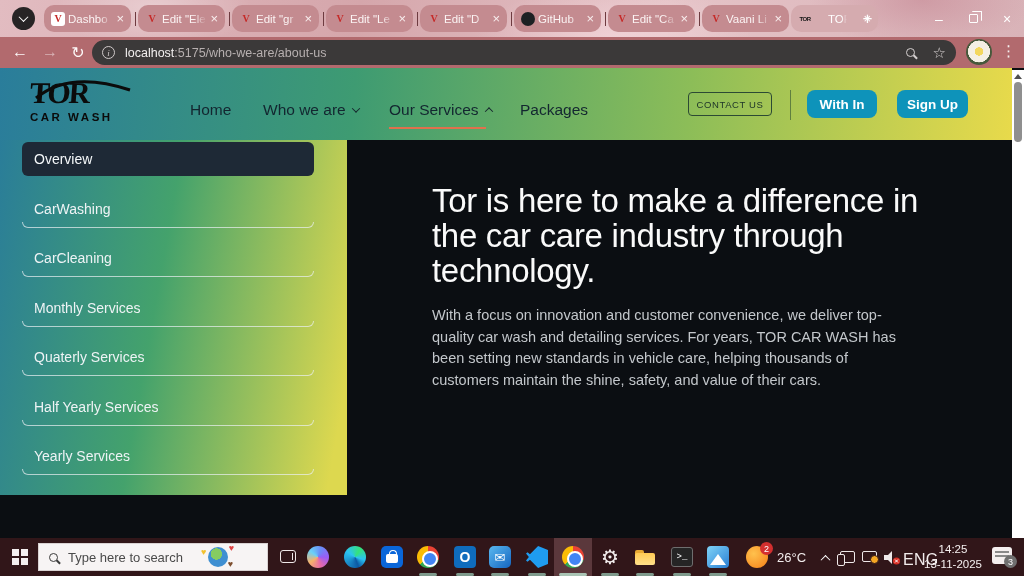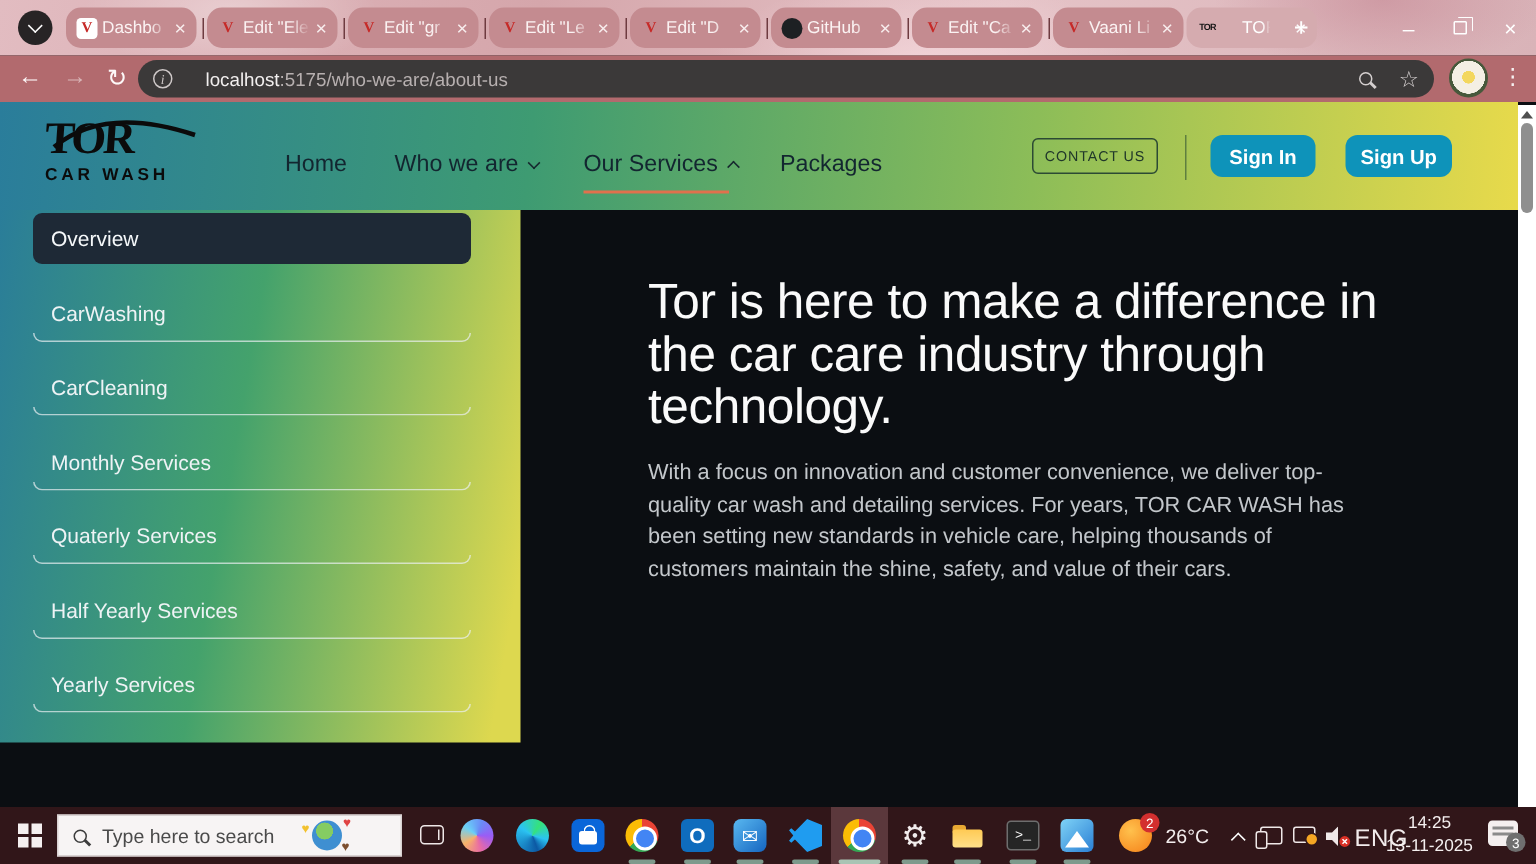--- a/index.html
+++ b/index.html
@@ -50,21 +50,21 @@
     display:flex; align-items:center; justify-content:center; }
   .g-back::before { content:'←'; }
   .g-fwd::before { content:'→'; }
   .g-reload::before { content:'↻'; }
   .navbtn.disabled { color:#d9b4b7; }
   .addrbar { position:absolute; left:92px; top:3px; width:864px; height:25px; background:#3b3939;
     border-radius:13px; display:flex; align-items:center; padding:0 10px; }
   .infoicon { width:13px; height:13px; border:1.2px solid #cfc9c9; border-radius:50%; color:#cfc9c9;
     font-size:9px; display:flex; align-items:center; justify-content:center; font-style:italic; font-family:"Liberation Serif",serif; flex:none; }
   .g-i::before { content:'i'; }
-  .addrtext { margin-left:22px; font-size:12.5px; flex:1; white-space:nowrap; overflow:hidden; }
+  .addrtext { margin-left:10px; font-size:12.5px; flex:1; white-space:nowrap; overflow:hidden; }
   .addr-host { color:#f2efef; }
   .addr-path { color:#b7b0b0; }
   .mag { width:9px; height:9px; border:1.6px solid currentColor; border-radius:50%; position:relative; display:inline-block; }
   .mag::after { content:''; position:absolute; width:5px; height:1.6px; background:currentColor; transform:rotate(45deg); right:-4px; bottom:-2px; }
   .addr-zoom { color:#d4cfcf; margin-right:18px; }
   .g-star::before { content:'☆'; }
   .addr-star { color:#d4cfcf; font-size:15px; }
   .avatar { position:absolute; right:32px; top:2px; width:26px; height:26px; border-radius:50%;
     background: radial-gradient(circle at 50% 48%, #f3d75e 0 22%, #f4efe4 23% 58%, #47583b 59%); }
   .g-dots::before { content:'⋮'; }
@@ -296,21 +296,21 @@
       <div class="navitem" style="left:389px">
           <span>Our Services</span>
           <span class="chv up dark"></span>
         </div>
       <div class="nav-underline"></div>
       <div class="navitem" style="left:520px">
           <span>Packages</span>
         </div>
       <button class="contact-btn">CONTACT US</button>
       <div class="hdr-divider"></div>
-      <button class="teal-btn signin">Sign In</button>
+      <button class="teal-btn signin">With In</button>
       <button class="teal-btn signup">Sign Up</button>
     </div>
 
     <div class="sidebar">
       <div class="side-item active" style="top:2px">Overview</div>
       <div class="side-item" style="top:50px">
           <span>CarWashing</span>
           <span class="u-line"></span>
         </div>
       <div class="side-item" style="top:99px">

